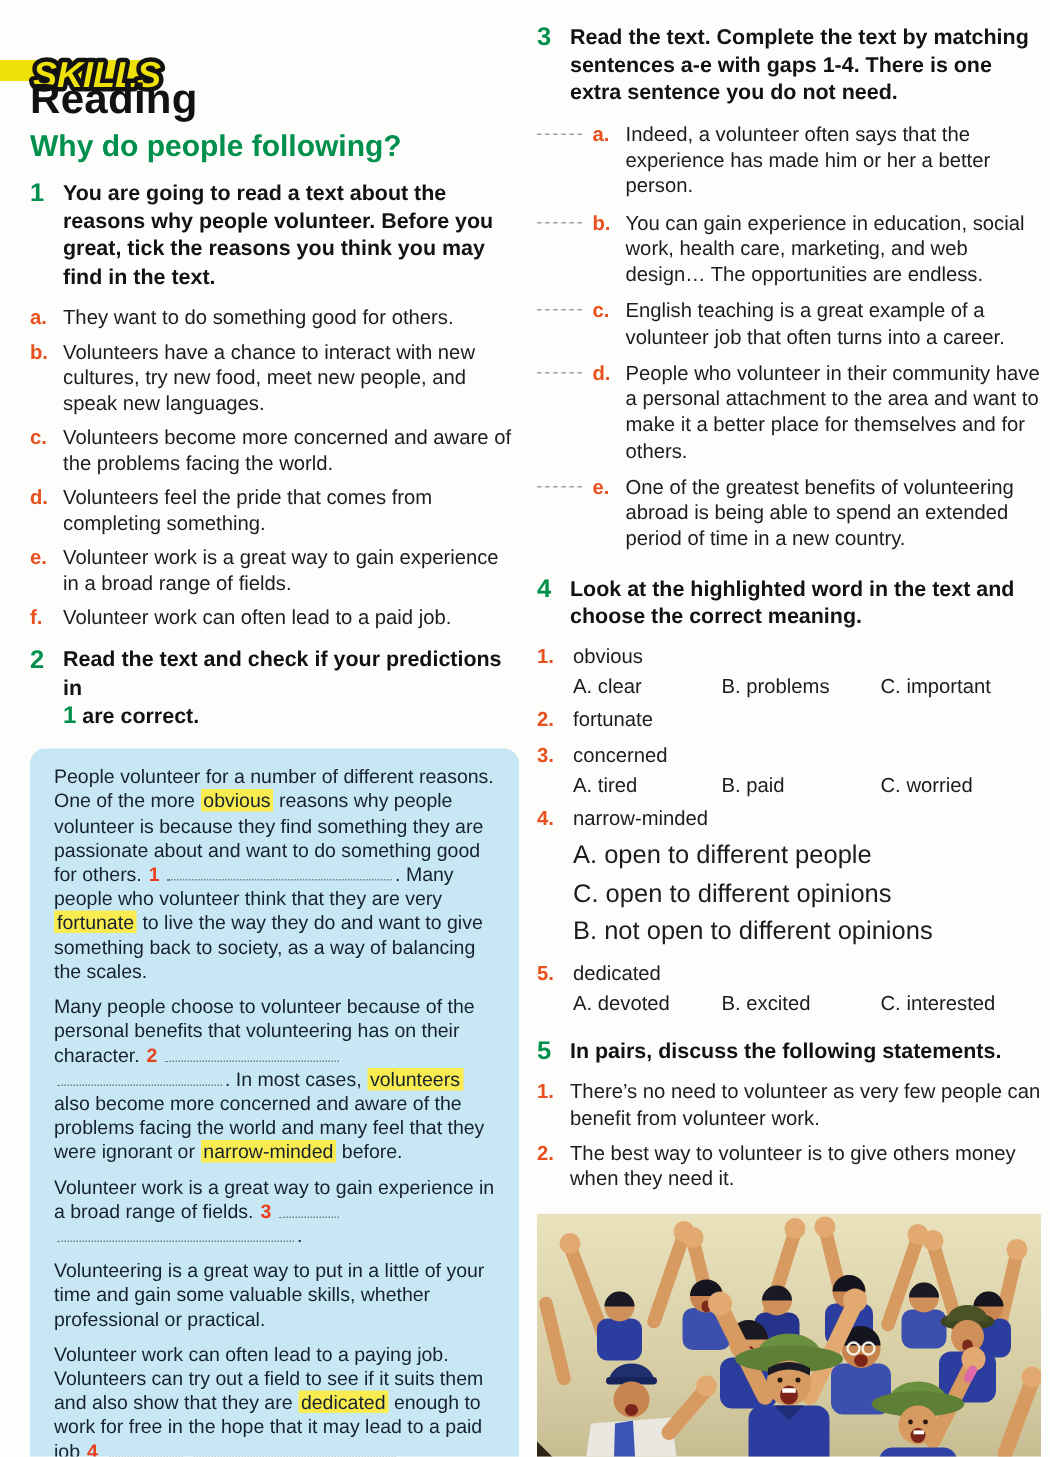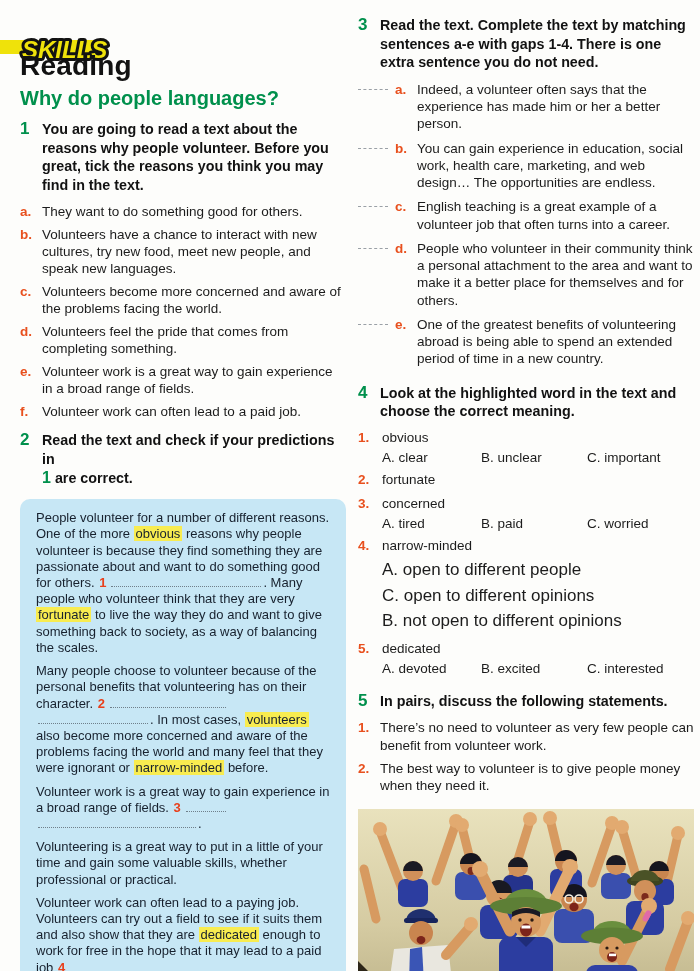--- a/index.html
+++ b/index.html
@@ -69,21 +69,21 @@
 
   <div class="skills-wrap">
     <div class="skills-band"></div>
     <svg class="skills-svg" width="140" height="40">
       <text x="8" y="28" font-family="Liberation Sans, sans-serif" font-size="24" font-weight="900" font-style="italic" fill="#efe20a" stroke="#121212" stroke-width="6" paint-order="stroke" stroke-linejoin="round">SKILLS</text>
     </svg>
   </div>
 
   <div class="col-left">
     <h1 class="section-title">Reading</h1>
-    <h2 class="lesson-title">Why do people languages?</h2>
+    <h2 class="lesson-title">Why do people following?</h2>
 
     <div class="ex-head">
       <span class="ex-num">1</span>
       <span class="ex-ins">You are going to read a text about the reasons why people volunteer. Before you great, tick the reasons you think you may find in the text.</span>
     </div>
 
     <div class="list">
       <div class="itm">
         <span class="ltr">a.</span>
         <span class="txt">They want to do something good for others.</span>
@@ -143,42 +143,42 @@
         <span class="txt">You can gain experience in education, social work, health care, marketing, and web design… The opportunities are endless.</span>
       </div>
       <div class="r-itm">
         <span class="blank"></span>
         <span class="ltr">c.</span>
         <span class="txt">English teaching is a great example of a volunteer job that often turns into a career.</span>
       </div>
       <div class="r-itm">
         <span class="blank"></span>
         <span class="ltr">d.</span>
-        <span class="txt">People who volunteer in their community think a personal attachment to the area and want to make it a better place for themselves and for others.</span>
+        <span class="txt">People who volunteer in their community have a personal attachment to the area and want to make it a better place for themselves and for others.</span>
       </div>
       <div class="r-itm">
         <span class="blank"></span>
         <span class="ltr">e.</span>
         <span class="txt">One of the greatest benefits of volunteering abroad is being able to spend an extended period of time in a new country.</span>
       </div>
     </div>
 
     <div class="ex4">
       <div class="ex-head">
         <span class="ex-num">4</span>
         <span class="ex-ins">Look at the highlighted word in the text and choose the correct meaning.</span>
       </div>
 
       <div class="q">
         <span class="qnum">1.</span>
         <span>obvious</span>
       </div>
       <div class="opts">
         <span class="o1">A. clear</span>
-        <span class="o2">B. unclear</span>
+        <span class="o2">B. problems</span>
         <span class="o3">C. important</span>
       </div>
 
       <div class="q">
         <span class="qnum">2.</span>
         <span>fortunate</span>
       </div>
 
       <div class="q">
         <span class="qnum">3.</span>
@@ -215,21 +215,21 @@
       <div class="ex-head">
         <span class="ex-num">5</span>
         <span class="ex-ins">In pairs, discuss the following statements.</span>
       </div>
       <div class="d-itm">
         <span class="dnum">1.</span>
         <span class="txt">There’s no need to volunteer as very few people can benefit from volunteer work.</span>
       </div>
       <div class="d-itm">
         <span class="dnum">2.</span>
-        <span class="txt">The best way to volunteer is to give people money when they need it.</span>
+        <span class="txt">The best way to volunteer is to give others money when they need it.</span>
       </div>
     </div>
 
     <div class="photo-wrap">
       <svg viewBox="0 0 336 210" width="336" height="210">
         <defs>
           <linearGradient id="pbg" x1="0" y1="0" x2="0" y2="1">
             <stop offset="0" stop-color="#e9e2bd"></stop>
             <stop offset="0.55" stop-color="#d5cba2"></stop>
             <stop offset="1" stop-color="#b9af85"></stop>

